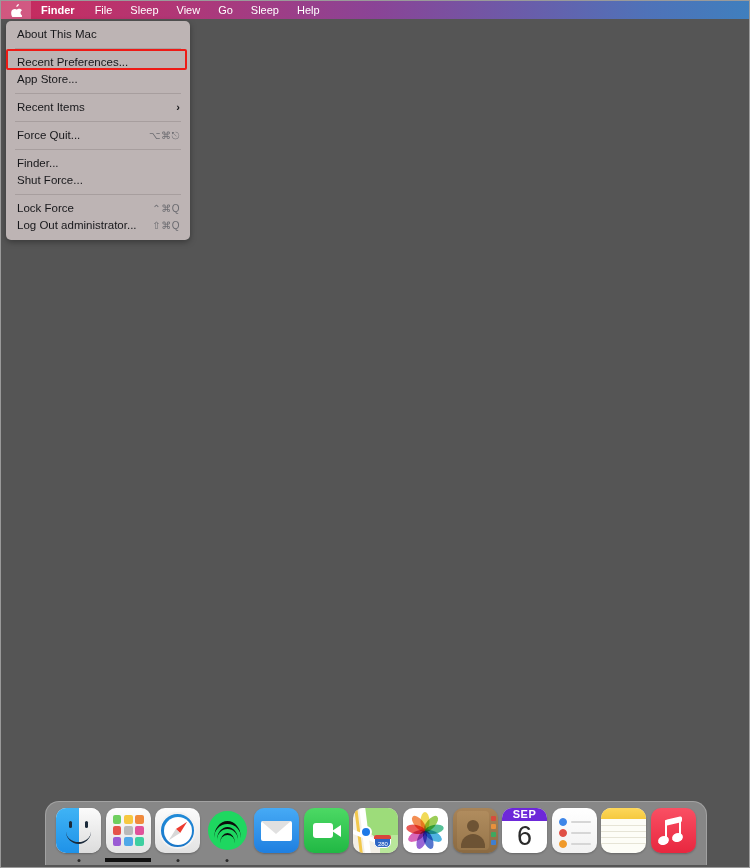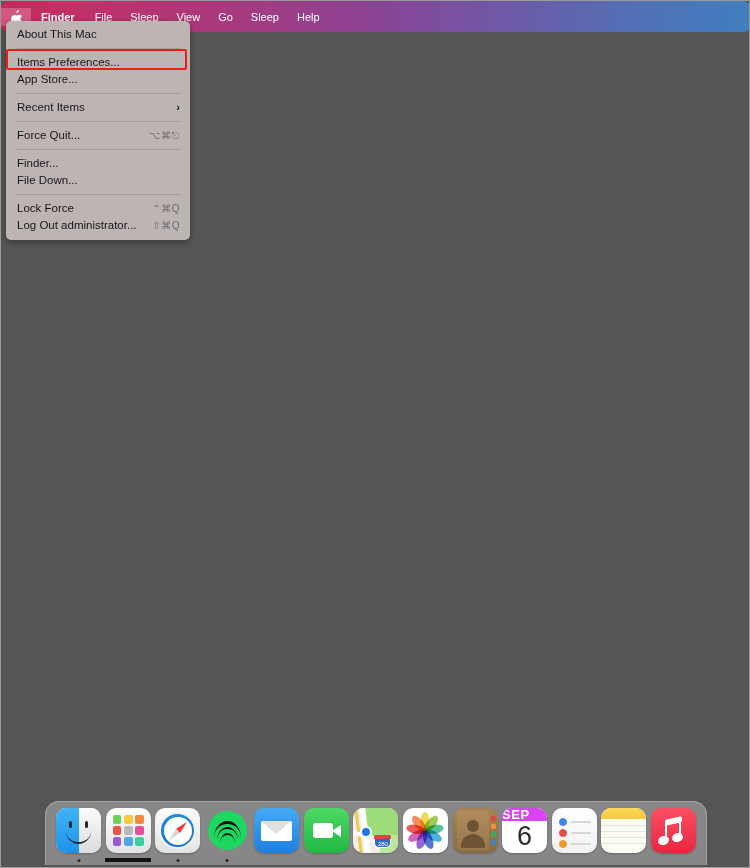--- a/index.html
+++ b/index.html
@@ -23,33 +23,32 @@
     border: 1px solid #9a9a9a;
     background: #555555;
     overflow: hidden;
   }
 
   
   #menubar {
     position: absolute;
     top: 0; left: 0;
     width: 750px;
-    height: 31px;
+    height: 18px;
     display: flex;
     align-items: center;
     background: linear-gradient(90deg,
         #c5285c 0%,
         #c32f64 8%,
         #a83a7e 30%,
         #8a4496 50%,
         #6d5aa8 68%,
         #4f72b8 86%,
         #3f7fbe 100%);
     z-index: 40;
-    border-radius: 8px;
   }
   .menu-apple {
     width: 30px;
     height: 18px;
     display: flex;
     align-items: center;
     justify-content: center;
     background: rgba(255,255,255,0.22);
   }
   .menu-apple svg { display: block; }
@@ -346,22 +345,22 @@
     border-radius: 12px 12px 0 0; background: #6d5334;
   }
   .ic-contacts .tab {
     position: absolute; right: 2px; width: 5px; height: 5px; border-radius: 1px;
   }
 
   
   .ic-calendar { background: #ffffff; }
   .ic-calendar .cal-top {
     position: absolute; left: 0; top: 0; width: 100%; height: 13px;
-    background: #d946ef; color: #ffffff;
-    font-size: 13px; font-weight: bold; text-align: left; line-height: 13px;
+    background: #6d28d9; color: #ffffff;
+    font-size: 11px; font-weight: bold; text-align: center; line-height: 13px;
     letter-spacing: 0.5px;
   }
   .ic-calendar .cal-day {
     position: absolute; left: 0; top: 12px; width: 100%; height: 33px;
     color: #2b2b2b; font-size: 27px; text-align: center; line-height: 33px;
     font-family: "Liberation Sans", sans-serif;
   }
 
   
   .ic-reminders { background: linear-gradient(180deg,#ffffff,#f1f1f1); }
@@ -424,21 +423,21 @@
 
   <div id="apple-menu">
 
     <div class="mrow">
       <span class="lbl">About This Mac</span>
     </div>
 
     <div class="msep"></div>
 
     <div class="mrow">
-      <span class="lbl">Items Preferences...</span>
+      <span class="lbl">Recent Preferences...</span>
     </div>
 
     <div class="mrow">
       <span class="lbl">App Store...</span>
     </div>
 
     <div class="msep"></div>
 
     <div class="mrow">
       <span class="lbl">Recent Items</span>
@@ -453,21 +452,21 @@
     </div>
 
     <div class="msep"></div>
 
 
     <div class="mrow">
       <span class="lbl">Finder...</span>
     </div>
 
     <div class="mrow">
-      <span class="lbl">File Down...</span>
+      <span class="lbl">Shut Force...</span>
     </div>
 
     <div class="msep"></div>
 
     <div class="mrow">
       <span class="lbl">Lock Force</span>
       <span class="shortcut">⌃⌘Q</span>
     </div>
 
     <div class="mrow">

